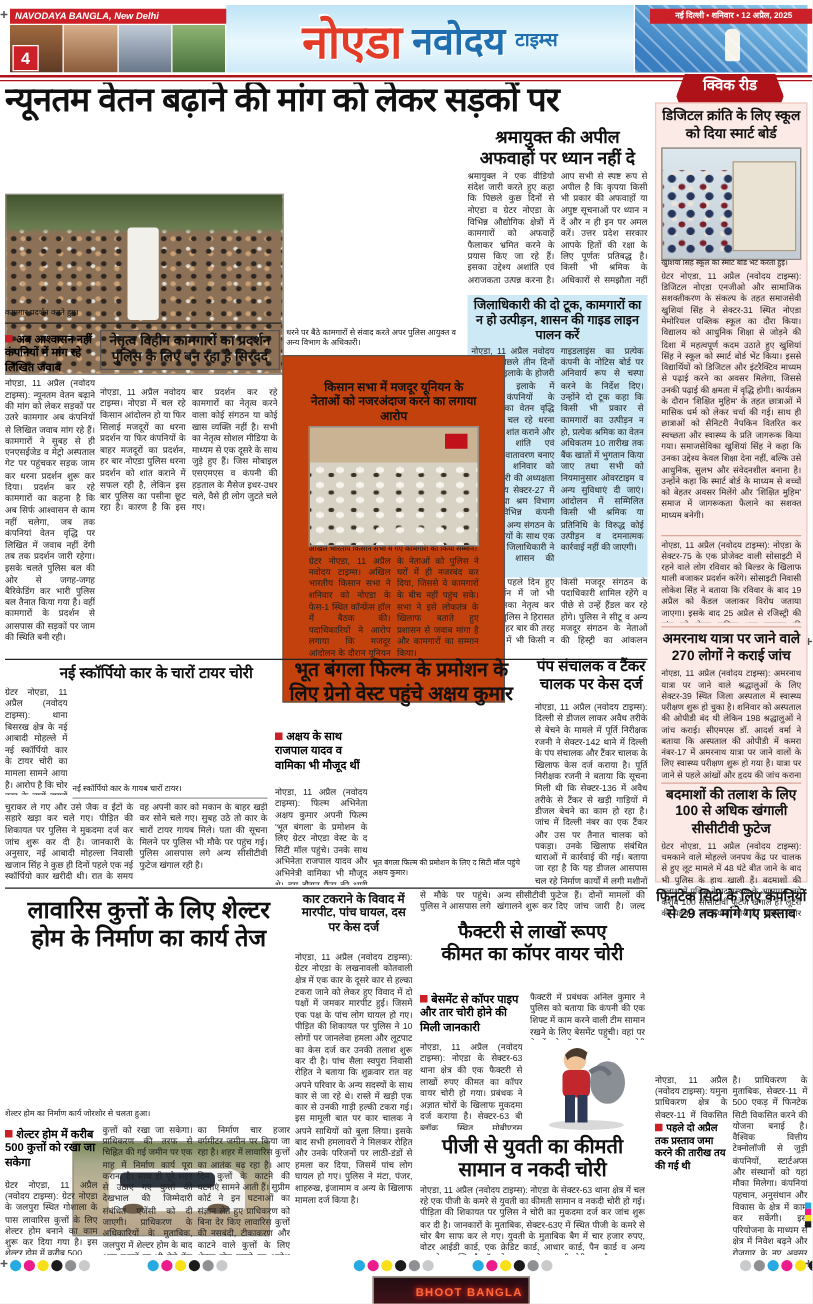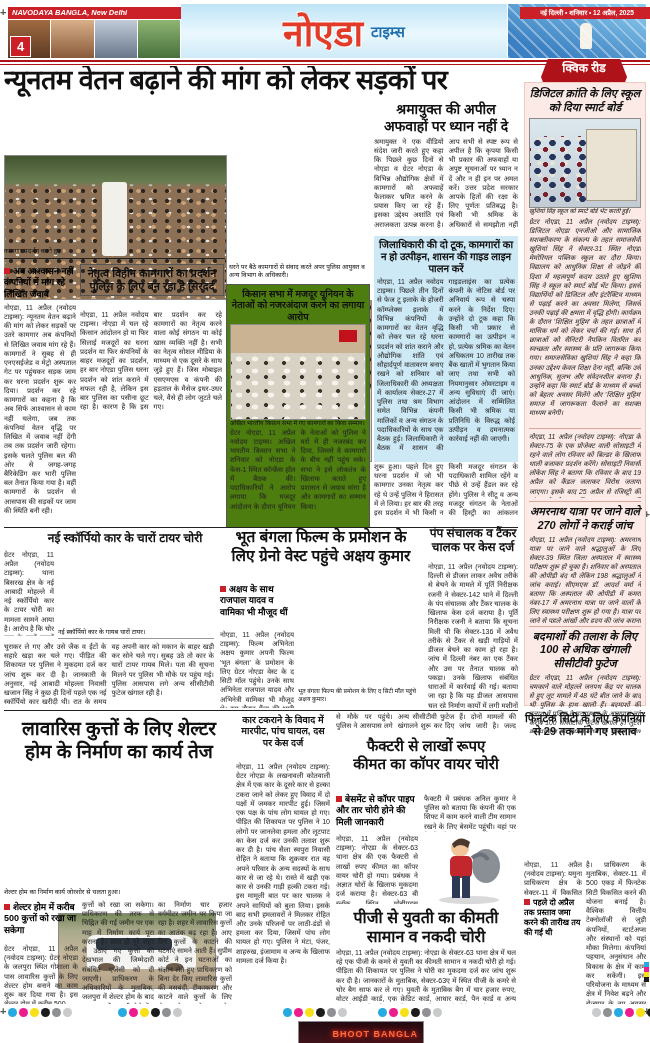--- a/index.html
+++ b/index.html
@@ -32,21 +32,21 @@
   .hc{font-weight:900;text-align:center;color:#111;line-height:1.2;}
   .bt{font-size:7px;line-height:1.32;text-align:justify;color:#222;overflow:hidden;}
   .c2{column-count:2;column-gap:5px;}
   .c3{column-count:3;column-gap:5px;}
   .cap{font-size:6.4px;line-height:1.25;color:#111;}
   .rule{border-top:1.5px solid #222;}
   .thinrule{border-top:1px solid #999;}
   .redsq{display:inline-block;width:6px;height:6px;background:#cb2027;margin-right:3px;}
   .bullhead{font-weight:bold;font-size:9px;line-height:1.25;color:#000;}
   .bluebox{background:#cde9f5;padding:3px;}
-  .kisanbox{border:1px solid #555;padding:3px;background:#4d7c0f;}
+  .kisanbox{border:1px solid #555;padding:20px;background:#c2410c;}
   .netbox{border:1px solid #555;padding:2px 3px;}
   
   .photo{position:relative;overflow:hidden;border:1px solid #8a8a8a;background:#c9b393;}
   .crowd{position:absolute;inset:0;background-color:#8d7157;
      background-image:radial-gradient(#2e2620 2px,transparent 2.6px),
                       radial-gradient(#caa075 2px,transparent 2.6px),
                       radial-gradient(#e3e0d8 1.6px,transparent 2.2px);
      background-size:12px 10px,15px 12px,19px 14px;background-position:0 0,6px 5px,3px 8px;}
   .trees{position:absolute;left:0;right:0;top:0;height:22%;
      background:linear-gradient(180deg,#41552f,#6b7d52 85%,transparent);}
@@ -68,21 +68,21 @@
   .dirt{position:absolute;inset:0;background:linear-gradient(180deg,#7a8a5a 0%,#a8a98c 22%,#c6b89c 55%,#b4a288 100%);}
   .suv{position:absolute;left:18%;top:28%;width:70%;height:46%;background:#f4f4f2;border-radius:8px 14px 4px 4px;}
   .suv:after{content:"";position:absolute;left:8%;top:10%;width:70%;height:34%;background:#2e3640;border-radius:4px;}
   .wheelgap{position:absolute;width:16%;height:22%;background:#6d5d4a;bottom:-6%;border-radius:50%;}
   .stage{position:absolute;inset:0;background:linear-gradient(180deg,#220c12 0%,#5a1a20 40%,#93302a 70%,#35121e 100%);}
   .neon{position:absolute;right:4%;top:8%;font-weight:900;font-size:9px;color:#ff6a3c;line-height:1.1;
      text-shadow:0 0 4px #ff3b1c,0 0 8px #c1121c;letter-spacing:1px;text-align:right;}
   
   .qbadge{background:#b0121a;color:#fff;font-weight:bold;font-size:12px;text-align:center;line-height:19px;
      clip-path:polygon(0 50%,8% 0,92% 0,100% 50%,92% 100%,8% 100%);}
-  .sidepanel{background:#fbeae6;border:1px solid #efc9bf;font-style:italic;}
+  .sidepanel{background:#fbeae6;border:1px solid #efc9bf;}
   .sb-h{font-weight:900;font-size:11px;text-align:center;line-height:1.25;color:#111;}
   .sb-b{font-size:6.8px;line-height:1.34;text-align:justify;color:#222;overflow:hidden;}
   .sb-div{border-top:1px solid #d9a79c;margin:3px 0;}
   
   .dots{display:flex;gap:2px;}
   .dot{width:9px;height:9px;border-radius:50%;}
   .d-c{background:#27a9e1}.d-m{background:#ec1c8d}.d-y{background:#f7e017}
   .d-k{background:#1b1b1b}.d-g{background:#8e9093}.d-l{background:#c9cacc}
   .cropmark{color:#555;font-size:11px;font-weight:bold;}
   .cmykbar div{width:5px;height:5px;}
@@ -102,20 +102,21 @@
   <div class="abs mh-collage" style="left:8px;top:20px;width:172px;height:38px">
     <div class="tile t1"></div>
     <div class="tile t4"></div>
     <div class="tile t2"></div>
     <div class="tile t3"></div>
   </div>
   <div class="abs pageno" style="left:10px;top:36px;width:19px;height:19px">4</div>
 
   <div class="abs banner" style="left:181px;top:4px;width:326px;height:54px">
     <span class="ttl-red">नोएडा</span>
+    <span class="ttl-blue">नवोदय</span>
     <span class="ttl-sub">टाइम्स</span>
   </div>
 
   <div class="abs arch" style="left:508px;top:4px;width:138px;height:54px">
     <div class="statue"></div>
   </div>
   <div class="abs mh-redstrip" style="left:520px;top:7px;width:126px;height:12px;font-size:6.6px;text-align:center;font-style:normal">नई दिल्ली • शनिवार • 12 अप्रैल, 2025</div>
 
   <div class="abs dblrule" style="left:0;top:60px;width:650px"></div>
 

